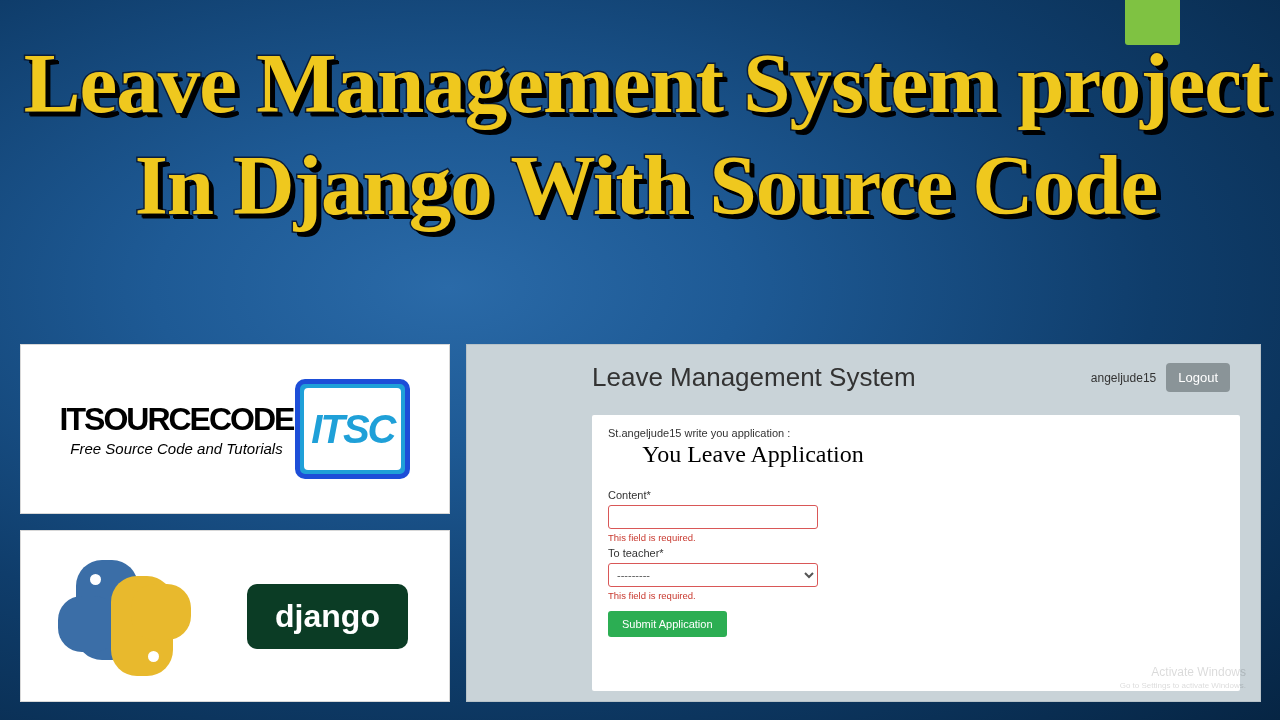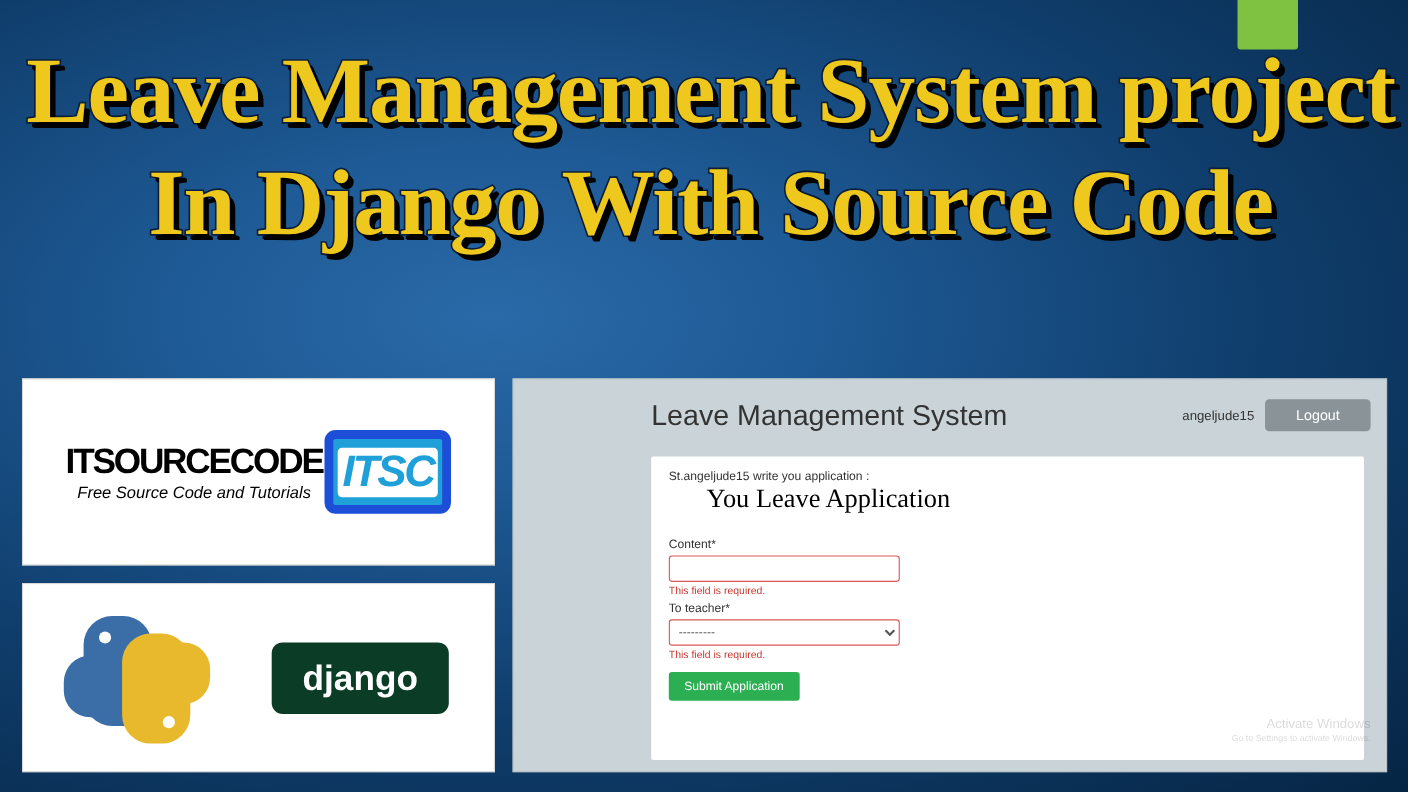--- a/index.html
+++ b/index.html
@@ -37,22 +37,22 @@
   }
   .card.card-logo { height: 170px; padding: 10px 20px; gap: 2px; }
   .card.card-tech { height: 172px; padding: 10px 40px; justify-content: center; gap: 70px; }
   .itsc-text { text-align: center; }
   .itsc-text .l1 {
     font-family: "Arial Black", Impact, sans-serif;
     font-size: 32px; font-weight: 900; letter-spacing: -2px;
   }
   .itsc-text .l2 { font-size: 15px; font-style: italic; font-weight: 400; margin-top: 2px; }
   .itsc-badge {
-    border: 8px solid #1d4ed8; background: #1fa0d8; border-radius: 10px;
-    display: inline-flex; height: 76px; width: 115px; align-items: center;
+    border: 5px solid #1d4ed8; background: #1fa0d8; border-radius: 10px;
+    display: inline-flex; height: 100px; width: 115px;
   }
   .itsc-badge-inner {
     background: #fff; flex: 1; margin: 4px; border-radius: 4px;
     display:flex; align-items:center; justify-content:center;
     font-family: Impact, sans-serif; font-size: 40px; font-weight: 900;
     font-style: italic; letter-spacing: -2px; color: #1fa0d8;
   }
   .python-logo { position: relative; width: 115px; height: 120px; }
   .py-b, .py-y { position: absolute; border-radius: 26px; }
   .py-b { width: 62px; height: 100px; left: 14px; top: 4px; background: #3b6ea7; }
@@ -64,30 +64,30 @@
   .django-badge {
     background: #0b3c25; color: #fff; border-radius: 10px;
     padding: 14px 28px; font-size: 32px; font-weight: 700;
   }
   .app-panel {
     width: 795px; height: 358px;
     background: #c9d3d8; border: 1px solid #b7c2c8;
     position: relative;
   }
   .app-header {
-    position: absolute; top: 18px; left: 125px; right: 4px;
+    position: absolute; top: 18px; left: 125px; right: 20px;
     display: flex; justify-content: space-between; align-items: flex-end; gap: 45px;
   }
   .app-title {
     font-family: "Comic Sans MS", "Segoe Script", cursive, sans-serif;
     font-size: 26px; color: #333; line-height: 1.1;
   }
   .app-user { display:flex; gap:10px; align-items:center; font-size:12px; color:#333; margin-right: 10px;}
   .logout-btn {
-    background: #8a9498; color:#fff; padding: 7px 28px;
+    background: #8a9498; color:#fff; padding: 7px 12px;
     border-radius: 4px; font-size: 13px; cursor: pointer;
   }
   .app-body {
     position: absolute; top: 70px; left: 125px; right: 20px; bottom: 10px;
     background: #fff; border-radius: 2px; padding: 12px 16px 14px 16px;
     font-family: "Segoe UI", Arial, sans-serif;
   }
   .prompt { font-size: 11px; color: #333; margin-bottom: 2px;}
   .form-title {
     font-family: Georgia, "Times New Roman", serif;
@@ -104,21 +104,21 @@
     width: 100%; height: 24px; border: 1px solid #d95757;
     border-radius: 3px; padding: 2px 4px; font-size: 11px; color:#555; background:#fff;
   }
   .field-err { font-size: 9.5px; color: #c8382e; margin-top: 3px; margin-bottom: 4px; }
   .submit-btn {
     background: #2cae53; color:#fff; border:none;
     padding: 7px 14px; font-size: 11px; border-radius: 3px;
     margin-top: 6px; cursor:pointer;
   }
   .watermark {
-    position: absolute; right: 14px; bottom: 24px;
+    position: absolute; right: 14px; bottom: 10px;
     text-align: right; color: rgba(0,0,0,0.15); font-size: 8px; line-height: 1.3;
   }
   .watermark .w1 { font-size: 12px; }
 </style>
 </head>
 <body>
 
 <div class="corner-accent"></div>
 
 <div class="title">

